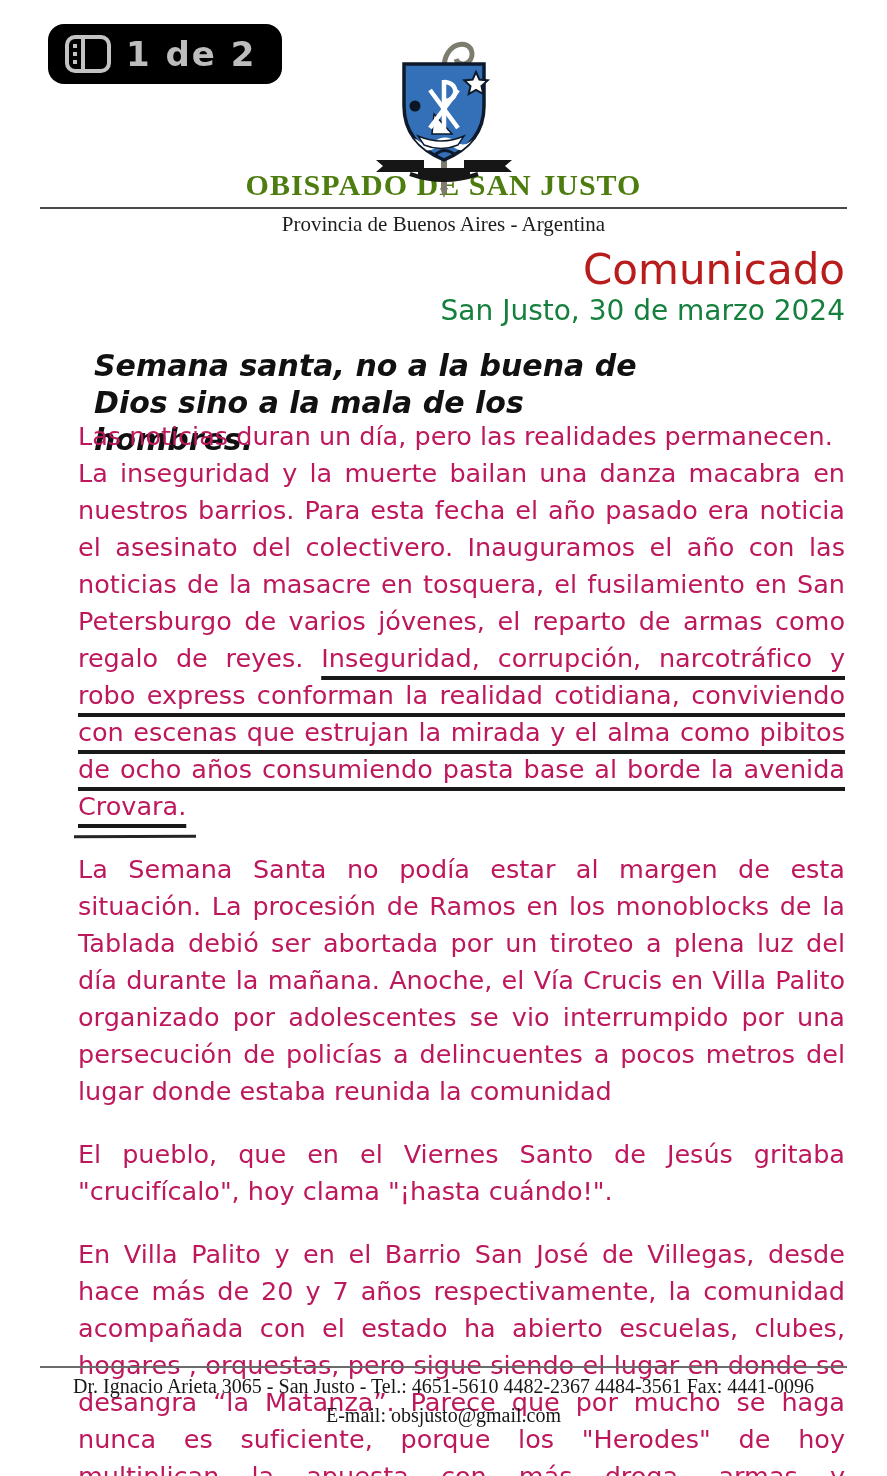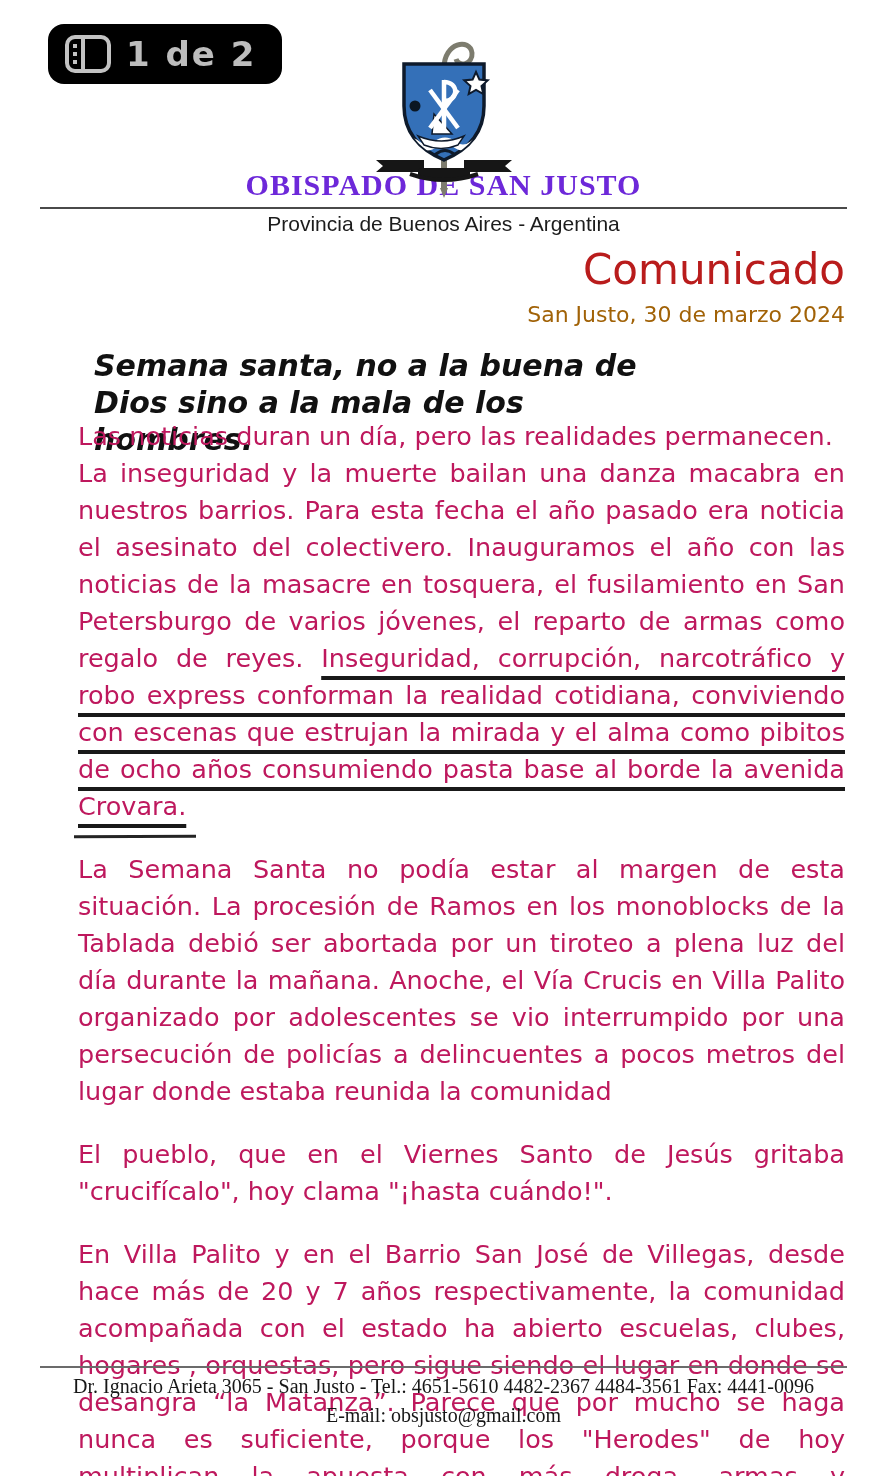--- a/index.html
+++ b/index.html
@@ -6,28 +6,28 @@
   .page{position:relative;width:887px;height:1476px;background:#ffffff;overflow:hidden;
         font-family:"DejaVu Sans","Liberation Sans",sans-serif;color:#222;}
   
   .pill{position:absolute;top:24px;left:48px;display:flex;align-items:center;gap:14px;
         background:#000000;border-radius:16px;padding:10px 26px 10px 16px;}
   .pill .num{font-size:34px;font-weight:600;color:#bdbdbd;letter-spacing:2px;}
   
   .crest{position:absolute;top:28px;left:50%;transform:translateX(-50%);z-index:2;}
   .org{position:absolute;top:168px;left:0;width:100%;text-align:center;
        font-family:"Liberation Serif","DejaVu Serif",serif;font-weight:bold;
-       font-size:30px;letter-spacing:1px;color:#6d28d9;}
+       font-size:30px;letter-spacing:1px;color:#4d7c0f;}
   .rule1{position:absolute;top:207px;left:40px;right:40px;border-top:2px solid #4a4a4a;}
   .subtitle{position:absolute;top:212px;left:0;width:100%;text-align:center;
-       font-family:Liberation Sans, sans-serif;font-size:21px;color:#1c1c1c;}
+       font-family:Liberation Serif, serif;font-size:21px;color:#1c1c1c;}
   
   .docmeta{position:absolute;top:246px;left:78px;right:42px;text-align:right;}
   .comunicado{font-size:42px;color:#b91c1c;line-height:1.15;}
-  .dateline{font-size:22px;color:#a16207;margin-top:8px;}
+  .dateline{font-size:28px;color:#15803d;margin-top:0;}
   .title{position:absolute;top:332px;left:78px;width:570px;
          font-size:30px;font-weight:bold;font-style:italic;line-height:1.23;color:#111;margin:16px;}
   
   .bodytext{position:absolute;top:418px;left:78px;width:767px;}
   .body-p{margin:0 0 26px 0;font-size:25.5px;line-height:37px;text-align:justify;color:#be185d;}
   .pen-u{text-decoration-line:underline;text-decoration-thickness:3.5px;
          text-decoration-color:#191919;text-underline-offset:9px;text-decoration-skip-ink:none;}
   .pen-u2{position:relative;}
   .pen-u2::after{content:"";position:absolute;left:-4px;right:-10px;bottom:-17px;height:3px;
          background:#242424;transform:rotate(-0.3deg);}

